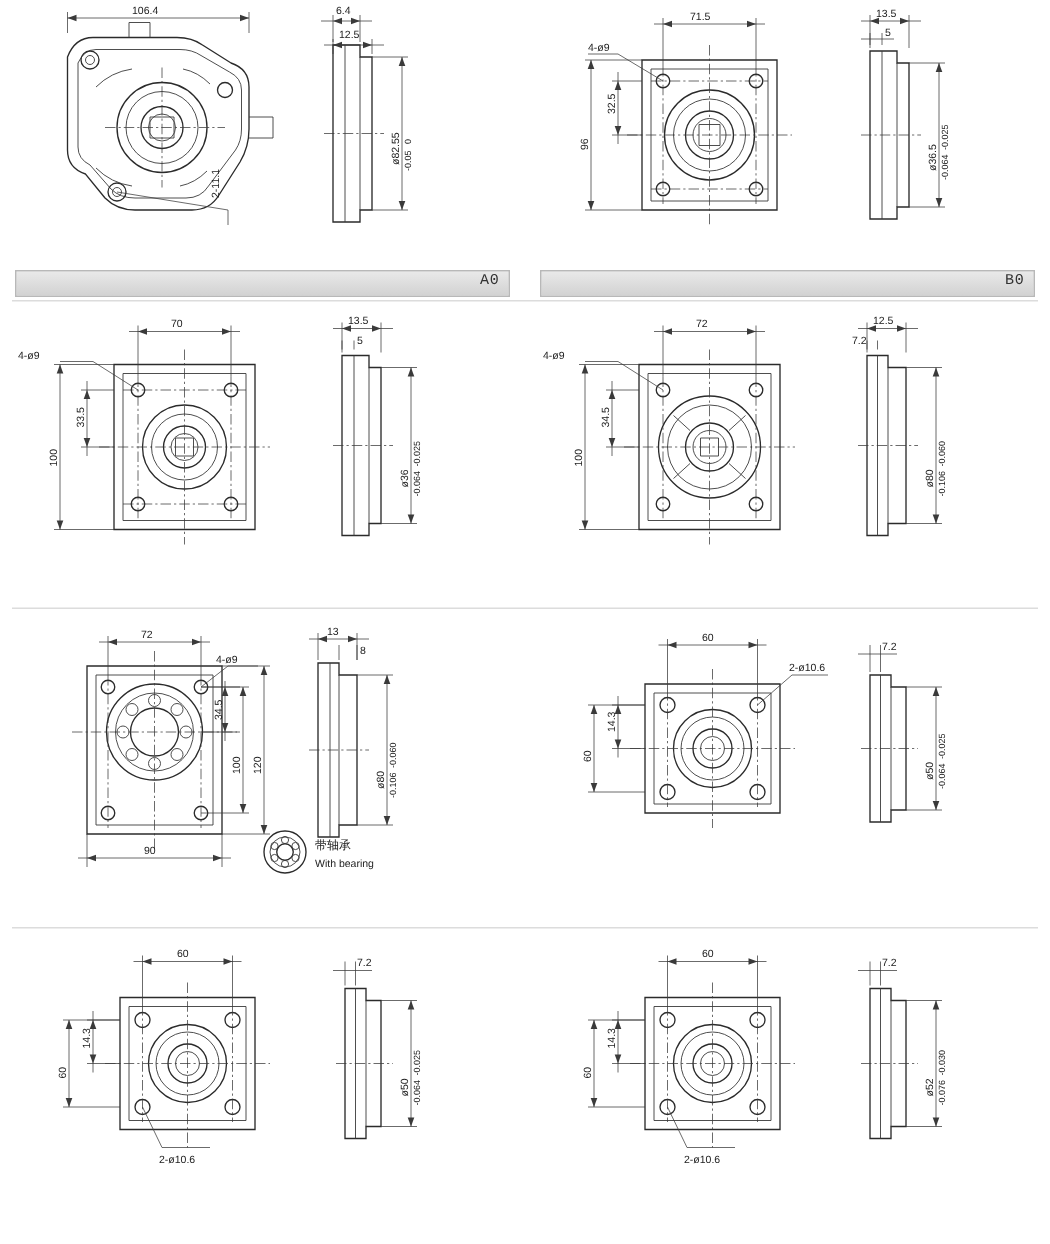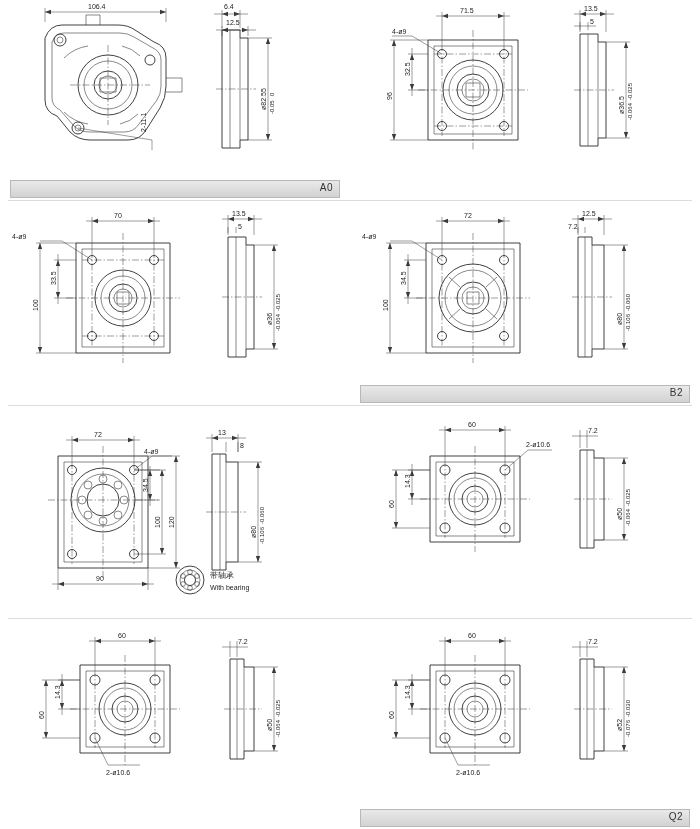--- a/index.html
+++ b/index.html
@@ -14,20 +14,21 @@
   .sheet{position:relative;width:700px;height:829px;}
 
   
   .cell{position:absolute;}
   .cell .drawing{position:absolute;left:0;top:0;right:0;bottom:30px;}
   .label-bar{
     position:absolute;left:10px;right:10px;bottom:2px;height:18px;
     background:linear-gradient(to bottom,#e9e9e9,#d2d2d2);
     border:1px solid #b8b8b8;
     box-sizing:border-box;
+    font-family:Liberation Mono, monospace;
   }
   .label-bar .code{
     position:absolute;right:6px;top:1px;
     font-size:10px;letter-spacing:.5px;color:#333;
   }
   .sep{
     position:absolute;left:8px;right:8px;height:1px;background:#dcdcdc;
   }
 
   svg{display:block;}
@@ -206,20 +207,23 @@
           <line class="dim" x1="38" y1="42" x2="62" y2="42"></line>
           <line class="dim" x1="38" y1="138" x2="62" y2="138"></line>
           <line class="dim" x1="58" y1="42" x2="58" y2="138"></line>
           <polygon class="arrow" points="58,42 55.8,48 60.2,48"></polygon>
           <polygon class="arrow" points="58,138 55.8,132 60.2,132"></polygon>
           <text class="txt" x="56" y="114" transform="rotate(-90 56 114)">ø36.5</text>
           <text class="txt6" x="64" y="100" transform="rotate(-90 64 100)">-0.025</text>
           <text class="txt6" x="64" y="120" transform="rotate(-90 64 120)">-0.064</text>
         </g>
       </svg>
+    </div>
+    <div class="label-bar">
+      <span class="code">B0</span>
     </div>
   </div>
 
   <div class="sep" style="top:200px;"></div>
 
   <div class="cell" style="left:0;top:205px;width:350px;height:200px;">
     <div class="drawing">
       <svg width="350" height="170" viewBox="0 0 350 170">
         <g>
           <path class="ln" d="M76 38 L76 148 L170 148 L170 38 Z"></path>
@@ -383,28 +387,25 @@
           <line class="dim" x1="38" y1="144" x2="62" y2="144"></line>
           <line class="dim" x1="58" y1="40" x2="58" y2="144"></line>
           <polygon class="arrow" points="58,40 55.8,46 60.2,46"></polygon>
           <polygon class="arrow" points="58,144 55.8,138 60.2,138"></polygon>
           <text class="txt" x="56" y="120" transform="rotate(-90 56 120)">ø80</text>
           <text class="txt6" x="64" y="106" transform="rotate(-90 64 106)">-0.060</text>
           <text class="txt6" x="64" y="126" transform="rotate(-90 64 126)">-0.106</text>
         </g>
       </svg>
     </div>
-    <div class="label-bar">
-      <span class="code">B2</span>
-    </div>
   </div>
 
   <div class="sep" style="top:405px;"></div>
 
-  <div class="cell" style="left:0;top:428px;width:350px;height:208px;padding-left:16px;">
+  <div class="cell" style="left:0;top:416px;width:350px;height:208px;padding-left:16px;">
     <div class="drawing">
       <svg width="350" height="178" viewBox="0 0 350 178">
         <g>
           <path class="ln" d="M58 28 L58 140 L148 140 L148 28 Z"></path>
           <path class="thin" d="M64 34 L64 134 L142 134 L142 34 Z"></path>
           <circle class="ln" cx="103" cy="72" r="32"></circle>
           <circle class="thin" cx="103" cy="72" r="26"></circle>
           <circle class="ln" cx="103" cy="72" r="16"></circle>
 
           <circle class="thin" cx="103" cy="51" r="4"></circle>
@@ -744,18 +745,15 @@
           <line class="dim" x1="36" y1="128" x2="60" y2="128"></line>
           <line class="dim" x1="56" y1="44" x2="56" y2="128"></line>
           <polygon class="arrow" points="56,44 53.8,50 58.2,50"></polygon>
           <polygon class="arrow" points="56,128 53.8,122 58.2,122"></polygon>
           <text class="txt" x="54" y="108" transform="rotate(-90 54 108)">ø52</text>
           <text class="txt6" x="62" y="94" transform="rotate(-90 62 94)">-0.030</text>
           <text class="txt6" x="62" y="114" transform="rotate(-90 62 114)">-0.076</text>
         </g>
       </svg>
     </div>
-    <div class="label-bar">
-      <span class="code">Q2</span>
-    </div>
   </div>
 
 </div>
 
 </body></html>

